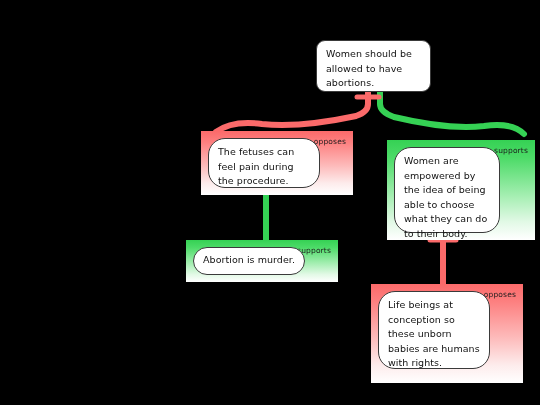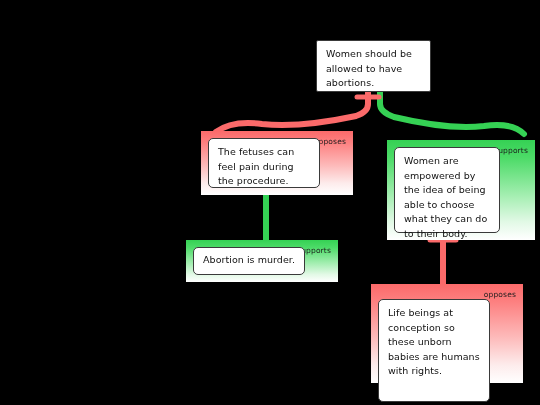--- a/index.html
+++ b/index.html
@@ -48,21 +48,21 @@
     width: 9px;
     height: 9px;
     background: linear-gradient(225deg, #000000 0 50%, #d8d08a 50% 100%);
   }
 
   
   .claim-box {
     position: absolute;
     background: #ffffff;
     border: 1.3px solid #3a3a3a;
-    border-radius: 2px;
+    border-radius: 9px;
     box-sizing: border-box;
     color: #111111;
     font-size: 9.5px;
     line-height: 14.5px;
     padding: 6px 9px 5px 9px;
     letter-spacing: 0.05px;
   }
 
   
   .panel {
@@ -83,21 +83,21 @@
     line-height: 9px;
     color: #1c1c1c;
     letter-spacing: 0.15px;
   }
   .panel .inner {
     position: absolute;
     left: 7px;
     top: 7px;
     background: #ffffff;
     border: 1.3px solid #3a3a3a;
-    border-radius: 5px;
+    border-radius: 17px;
     box-sizing: border-box;
     color: #111111;
     font-size: 9.5px;
     line-height: 14.5px;
     padding: 6px 9px 5px 9px;
     letter-spacing: 0.05px;
   }
 </style>
 </head>
 <body>
@@ -138,18 +138,18 @@
 
   <div class="panel supports" style="left:186px; top:240px; width:152px; height:42px;">
     <span class="tag">supports</span>
     <div class="inner" style="width:112px; height:28px; padding-top:5px;">
       <span>Abortion is murder.</span>
     </div>
   </div>
 
   <div class="panel opposes" style="left:371px; top:284px; width:152px; height:99px;">
     <span class="tag">opposes</span>
-    <div class="inner" style="width:112px; height:103px;margin-top:8px;">
+    <div class="inner" style="width:112px; height:78px;">
       <span>Life beings at conception so these unborn babies are humans with rights.</span>
     </div>
   </div>
 
 </div>
 
 </body></html>

